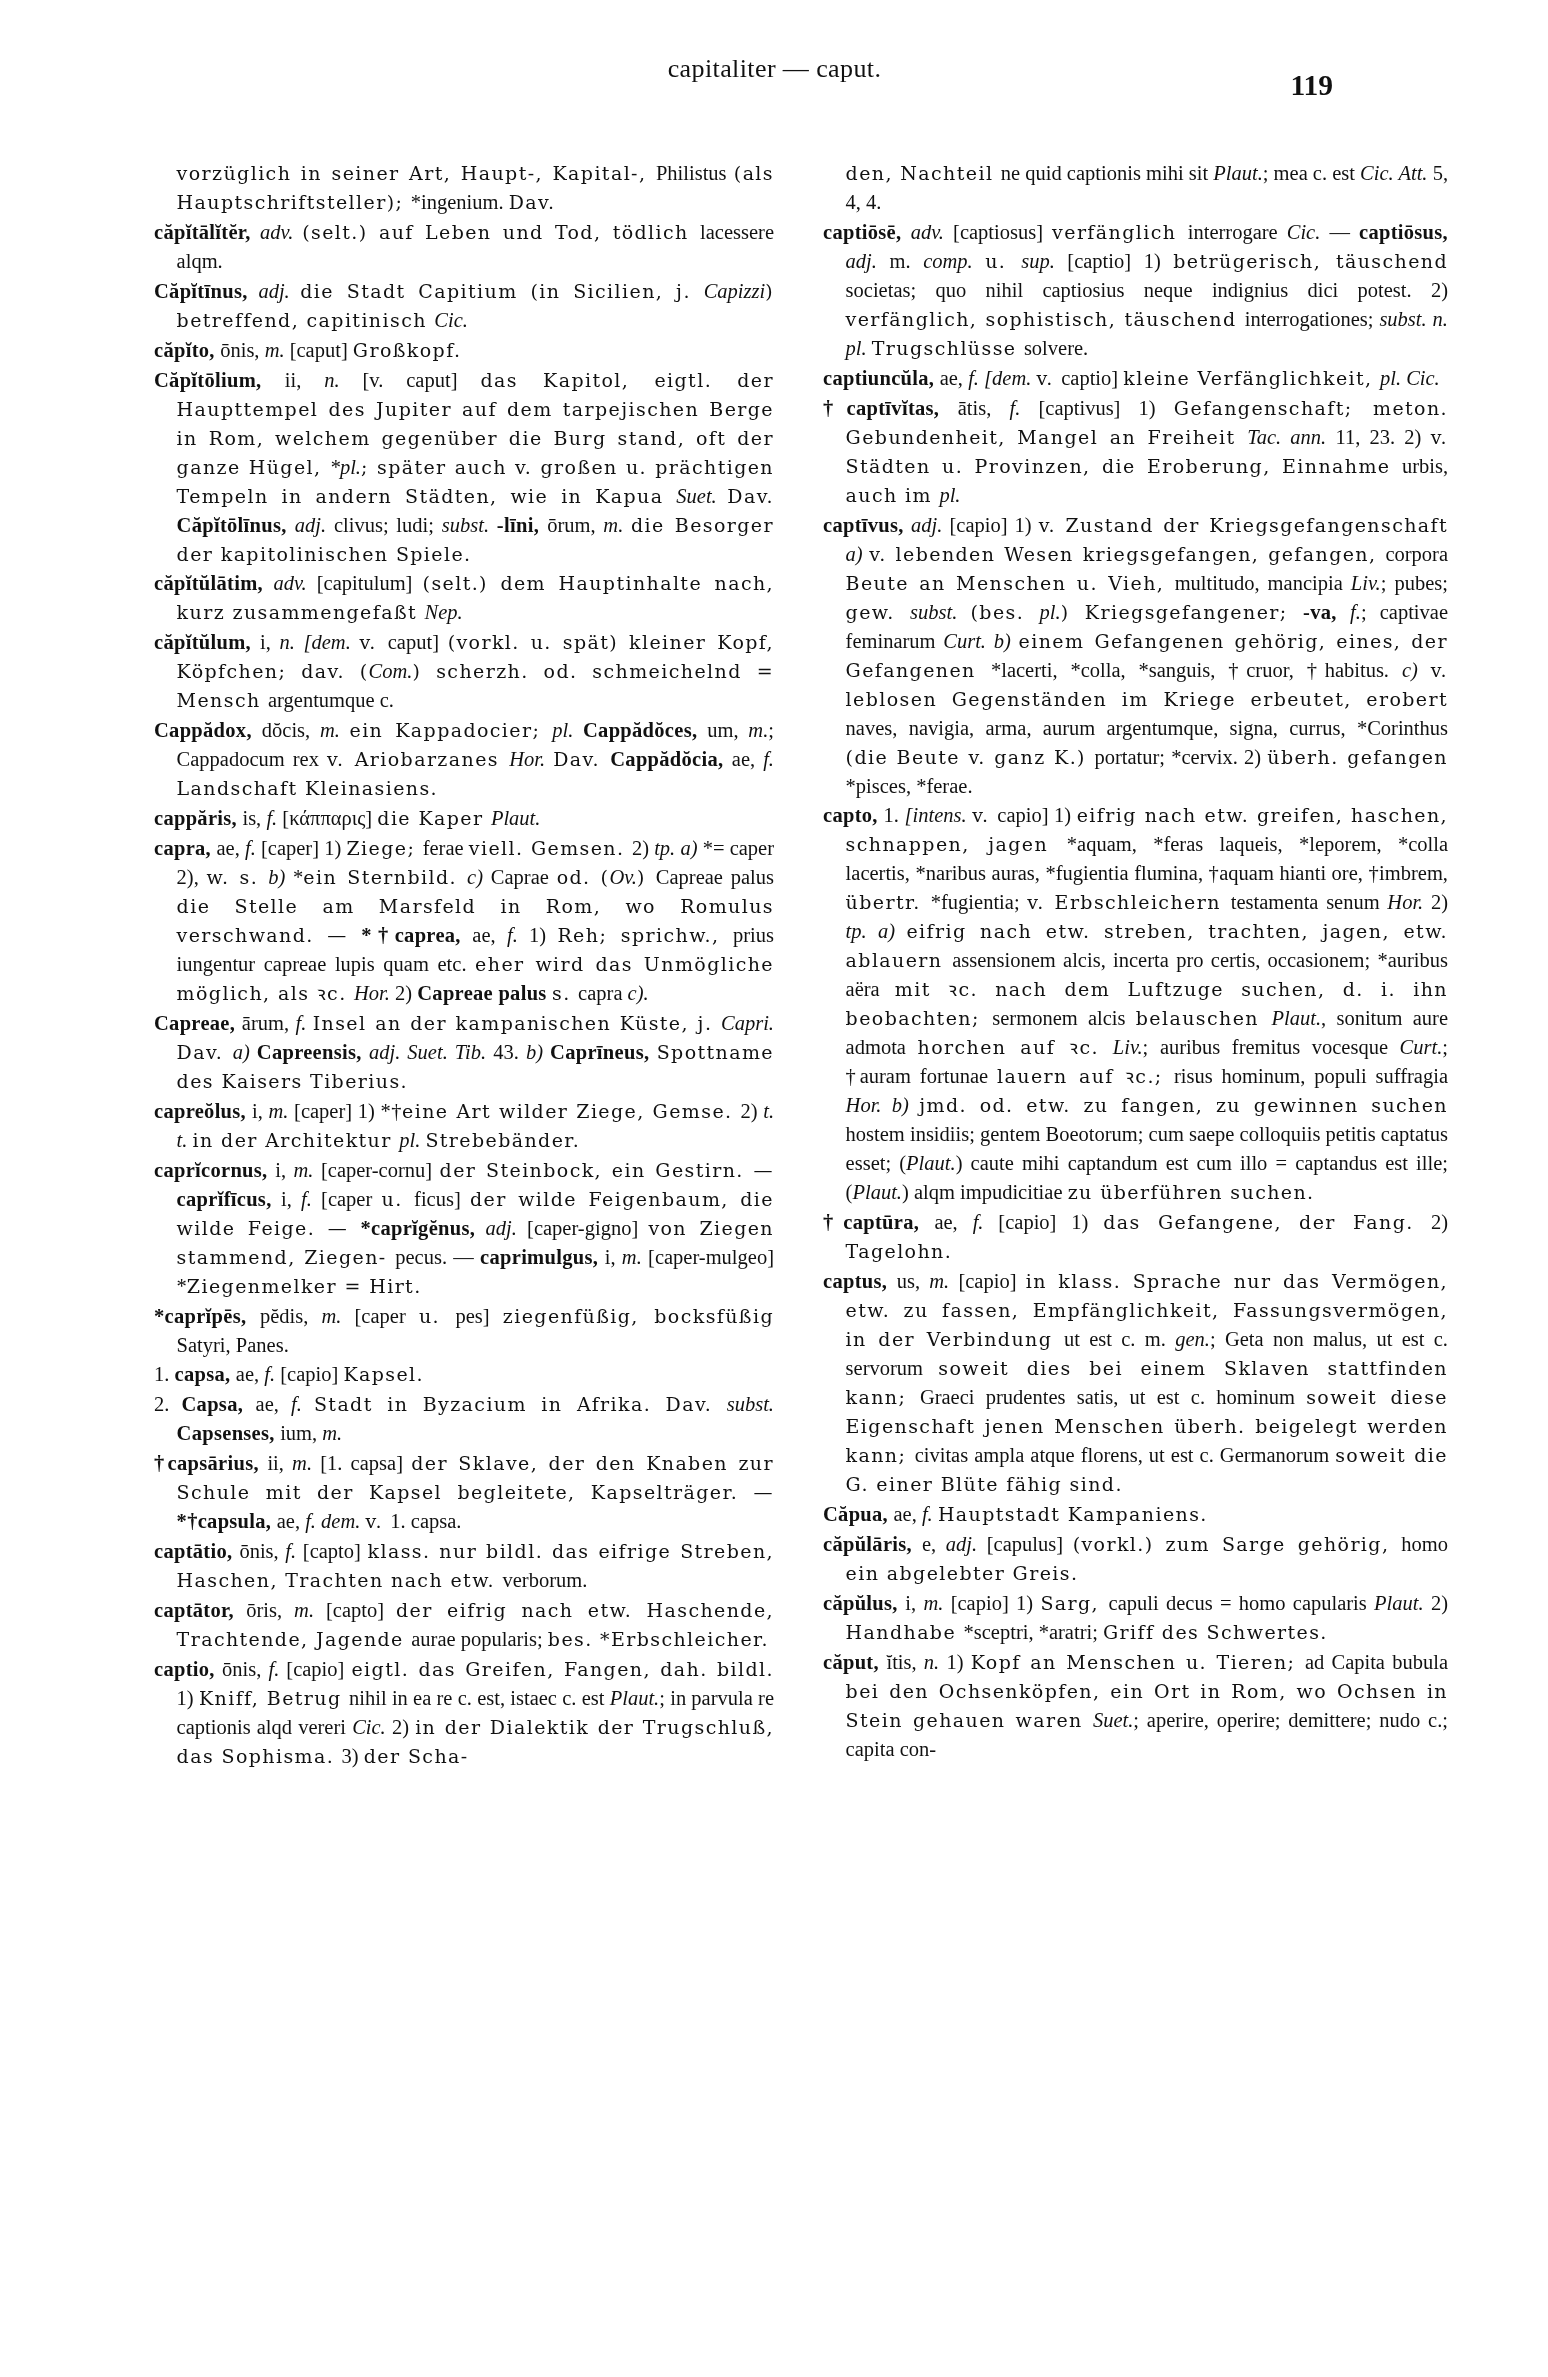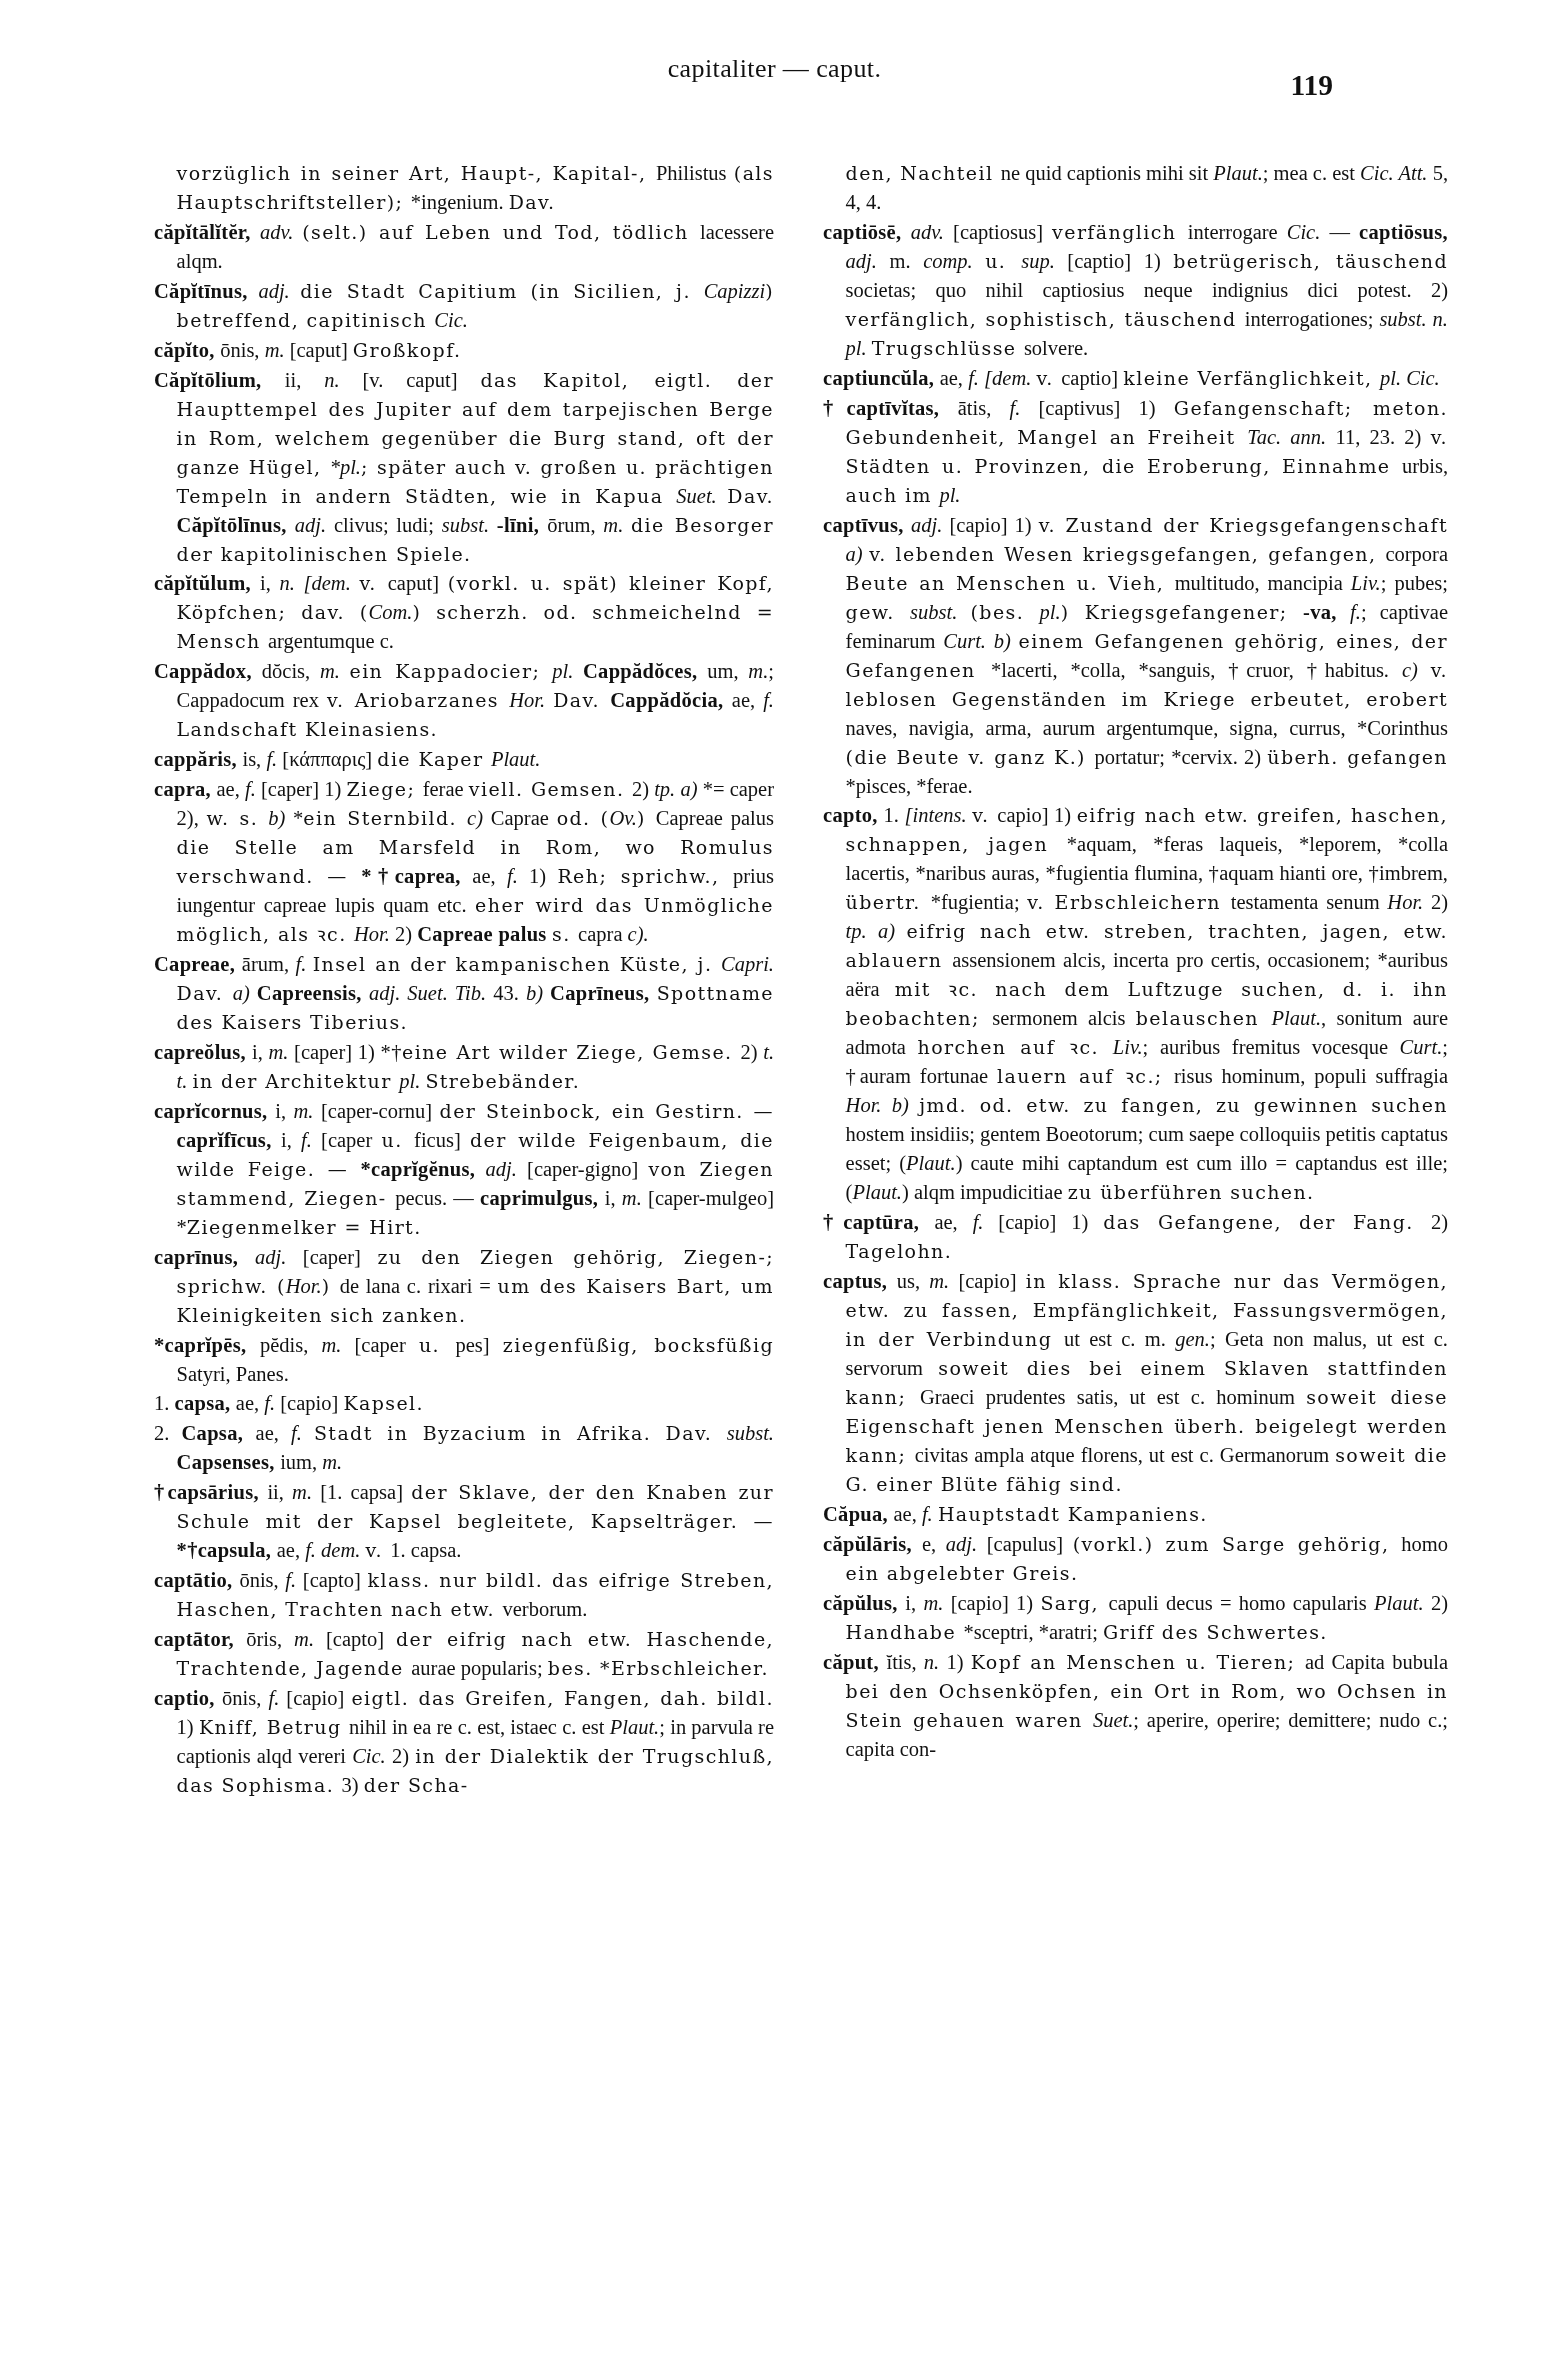--- a/index.html
+++ b/index.html
@@ -26,28 +26,28 @@
 <div class="page">
   <div class="running-head">capitaliter — caput.</div>
   <div class="page-number">119</div>
 
   <div class="col left" id="col-left">
       <div class="entry cont"><span class="g">vorzüglich in seiner Art, Haupt-, Kapital-, </span><span class="r">Philistus </span><span class="g">(als Hauptschriftsteller); </span><span class="r">*ingenium. </span><span class="g">Dav.</span></div>
       <div class="entry"><span class="b">căpĭtālĭtĕr, </span><span class="i">adv. </span><span class="g">(selt.) auf Leben und Tod, tödlich </span><span class="r">lacessere alqm.</span></div>
       <div class="entry"><span class="b">Căpĭtīnus, </span><span class="i">adj. </span><span class="g">die Stadt Capitium (in Sicilien, j. </span><span class="i">Capizzi</span><span class="g">) betreffend, capitinisch </span><span class="i">Cic.</span></div>
       <div class="entry"><span class="b">căpĭto, </span><span class="r">ōnis, </span><span class="i">m. </span><span class="r">[caput] </span><span class="g">Großkopf.</span></div>
       <div class="entry"><span class="b">Căpĭtōlium, </span><span class="r">ii, </span><span class="i">n. </span><span class="r">[v. caput] </span><span class="g">das Kapitol, eigtl. der Haupttempel des Jupiter auf dem tarpejischen Berge in Rom, welchem gegenüber die Burg stand, oft der ganze Hügel, </span><span class="i">*pl.</span><span class="g">; später auch v. großen u. prächtigen Tempeln in andern Städten, wie in Kapua </span><span class="i">Suet. </span><span class="g">Dav. </span><span class="b">Căpĭtōlīnus, </span><span class="i">adj. </span><span class="r">clivus; ludi; </span><span class="i">subst. </span><span class="b">-līni, </span><span class="r">ōrum, </span><span class="i">m. </span><span class="g">die Besorger der kapitolinischen Spiele.</span></div>
+      <div class="entry"><span class="b">căpĭtŭlātim, </span><span class="i">adv. </span><span class="r">[capitulum] </span><span class="g">(selt.) dem Hauptinhalte nach, kurz zusammengefaßt </span><span class="i">Nep.</span></div>
       <div class="entry"><span class="b">căpĭtŭlum, </span><span class="r">i, </span><span class="i">n. [dem. </span><span class="g">v. </span><span class="r">caput] </span><span class="g">(vorkl. u. spät) kleiner Kopf, Köpfchen; dav. (</span><span class="i">Com.</span><span class="g">) scherzh. od. schmeichelnd = Mensch </span><span class="r">argentumque c.</span></div>
       <div class="entry"><span class="b">Cappădox, </span><span class="r">dŏcis, </span><span class="i">m. </span><span class="g">ein Kappadocier; </span><span class="i">pl. </span><span class="b">Cappădŏces, </span><span class="r">um, </span><span class="i">m.</span><span class="r">; Cappadocum rex </span><span class="g">v. Ariobarzanes </span><span class="i">Hor. </span><span class="g">Dav. </span><span class="b">Cappădŏcia, </span><span class="r">ae, </span><span class="i">f. </span><span class="g">Landschaft Kleinasiens.</span></div>
       <div class="entry"><span class="b">cappăris, </span><span class="r">is, </span><span class="i">f. </span><span class="r">[κάππαρις] </span><span class="g">die Kaper </span><span class="i">Plaut.</span></div>
       <div class="entry"><span class="b">capra, </span><span class="r">ae, </span><span class="i">f. </span><span class="r">[caper] 1) </span><span class="g">Ziege; </span><span class="r">ferae </span><span class="g">viell. Gemsen. </span><span class="r">2) </span><span class="i">tp. a) </span><span class="r">*= caper 2), </span><span class="g">w. s. </span><span class="i">b) </span><span class="r">*</span><span class="g">ein Sternbild. </span><span class="i">c) </span><span class="r">Caprae </span><span class="g">od. (</span><span class="i">Ov.</span><span class="g">) </span><span class="r">Capreae palus </span><span class="g">die Stelle am Marsfeld in Rom, wo Romulus verschwand. — </span><span class="b">*†caprea, </span><span class="r">ae, </span><span class="i">f. </span><span class="r">1) </span><span class="g">Reh; sprichw., </span><span class="r">prius iungentur capreae lupis quam etc. </span><span class="g">eher wird das Unmögliche möglich, als ꝛc. </span><span class="i">Hor. </span><span class="r">2) </span><span class="b">Capreae palus </span><span class="g">s. </span><span class="r">capra </span><span class="i">c).</span></div>
       <div class="entry"><span class="b">Capreae, </span><span class="r">ārum, </span><span class="i">f. </span><span class="g">Insel an der kampanischen Küste, j. </span><span class="i">Capri. </span><span class="g">Dav. </span><span class="i">a) </span><span class="b">Capreensis, </span><span class="i">adj. Suet. Tib. </span><span class="r">43. </span><span class="i">b) </span><span class="b">Caprīneus, </span><span class="g">Spottname des Kaisers Tiberius.</span></div>
       <div class="entry"><span class="b">capreŏlus, </span><span class="r">i, </span><span class="i">m. </span><span class="r">[caper] 1) *†</span><span class="g">eine Art wilder Ziege, Gemse. </span><span class="r">2) </span><span class="i">t. t. </span><span class="g">in der Architektur </span><span class="i">pl. </span><span class="g">Strebebänder.</span></div>
       <div class="entry"><span class="b">caprĭcornus, </span><span class="r">i, </span><span class="i">m. </span><span class="r">[caper-cornu] </span><span class="g">der Steinbock, ein Gestirn. — </span><span class="b">caprĭfīcus, </span><span class="r">i, </span><span class="i">f. </span><span class="r">[caper </span><span class="g">u. </span><span class="r">ficus] </span><span class="g">der wilde Feigenbaum, die wilde Feige. — </span><span class="b">*caprĭgĕnus, </span><span class="i">adj. </span><span class="r">[caper-gigno] </span><span class="g">von Ziegen stammend, Ziegen- </span><span class="r">pecus. — </span><span class="b">caprimulgus, </span><span class="r">i, </span><span class="i">m. </span><span class="r">[caper-mulgeo] *</span><span class="g">Ziegenmelker = Hirt.</span></div>
-      <div class="entry"><span class="b">caprīnus, </span><span class="i">adj. </span><span class="r">[caper] </span><span class="g">zu den Ziegen gehörig, Ziegen-; sprichw. (</span><span class="i">Hor.</span><span class="g">) </span><span class="r">de lana c. rixari = </span><span class="g">um des Kaisers Bart, um Kleinigkeiten sich zanken.</span></div>
       <div class="entry"><span class="b">*caprĭpēs, </span><span class="r">pĕdis, </span><span class="i">m. </span><span class="r">[caper </span><span class="g">u. </span><span class="r">pes] </span><span class="g">ziegenfüßig, bocksfüßig </span><span class="r">Satyri, Panes.</span></div>
       <div class="entry"><span class="r">1. </span><span class="b">capsa, </span><span class="r">ae, </span><span class="i">f. </span><span class="r">[capio] </span><span class="g">Kapsel.</span></div>
       <div class="entry"><span class="r">2. </span><span class="b">Capsa, </span><span class="r">ae, </span><span class="i">f. </span><span class="g">Stadt in Byzacium in Afrika. Dav. </span><span class="i">subst. </span><span class="b">Capsenses, </span><span class="r">ium, </span><span class="i">m.</span></div>
       <div class="entry"><span class="b">†capsārius, </span><span class="r">ii, </span><span class="i">m. </span><span class="r">[1. capsa] </span><span class="g">der Sklave, der den Knaben zur Schule mit der Kapsel begleitete, Kapselträger. — </span><span class="b">*†capsula, </span><span class="r">ae, </span><span class="i">f. dem. </span><span class="g">v. </span><span class="r">1. capsa.</span></div>
       <div class="entry"><span class="b">captātio, </span><span class="r">ōnis, </span><span class="i">f. </span><span class="r">[capto] </span><span class="g">klass. nur bildl. das eifrige Streben, Haschen, Trachten nach etw. </span><span class="r">verborum.</span></div>
       <div class="entry"><span class="b">captātor, </span><span class="r">ōris, </span><span class="i">m. </span><span class="r">[capto] </span><span class="g">der eifrig nach etw. Haschende, Trachtende, Jagende </span><span class="r">aurae popularis; </span><span class="g">bes. *Erbschleicher.</span></div>
       <div class="entry"><span class="b">captio, </span><span class="r">ōnis, </span><span class="i">f. </span><span class="r">[capio] </span><span class="g">eigtl. das Greifen, Fangen, dah. bildl. </span><span class="r">1) </span><span class="g">Kniff, Betrug </span><span class="r">nihil in ea re c. est, istaec c. est </span><span class="i">Plaut.</span><span class="r">; in parvula re captionis alqd vereri </span><span class="i">Cic. </span><span class="r">2) </span><span class="g">in der Dialektik der Trugschluß, das Sophisma. </span><span class="r">3) </span><span class="g">der Scha-</span></div>
     </div>
   <div class="col right" id="col-right">
       <div class="entry cont"><span class="g">den, Nachteil </span><span class="r">ne quid captionis mihi sit </span><span class="i">Plaut.</span><span class="r">; mea c. est </span><span class="i">Cic. Att. </span><span class="r">5, 4, 4.</span></div>

